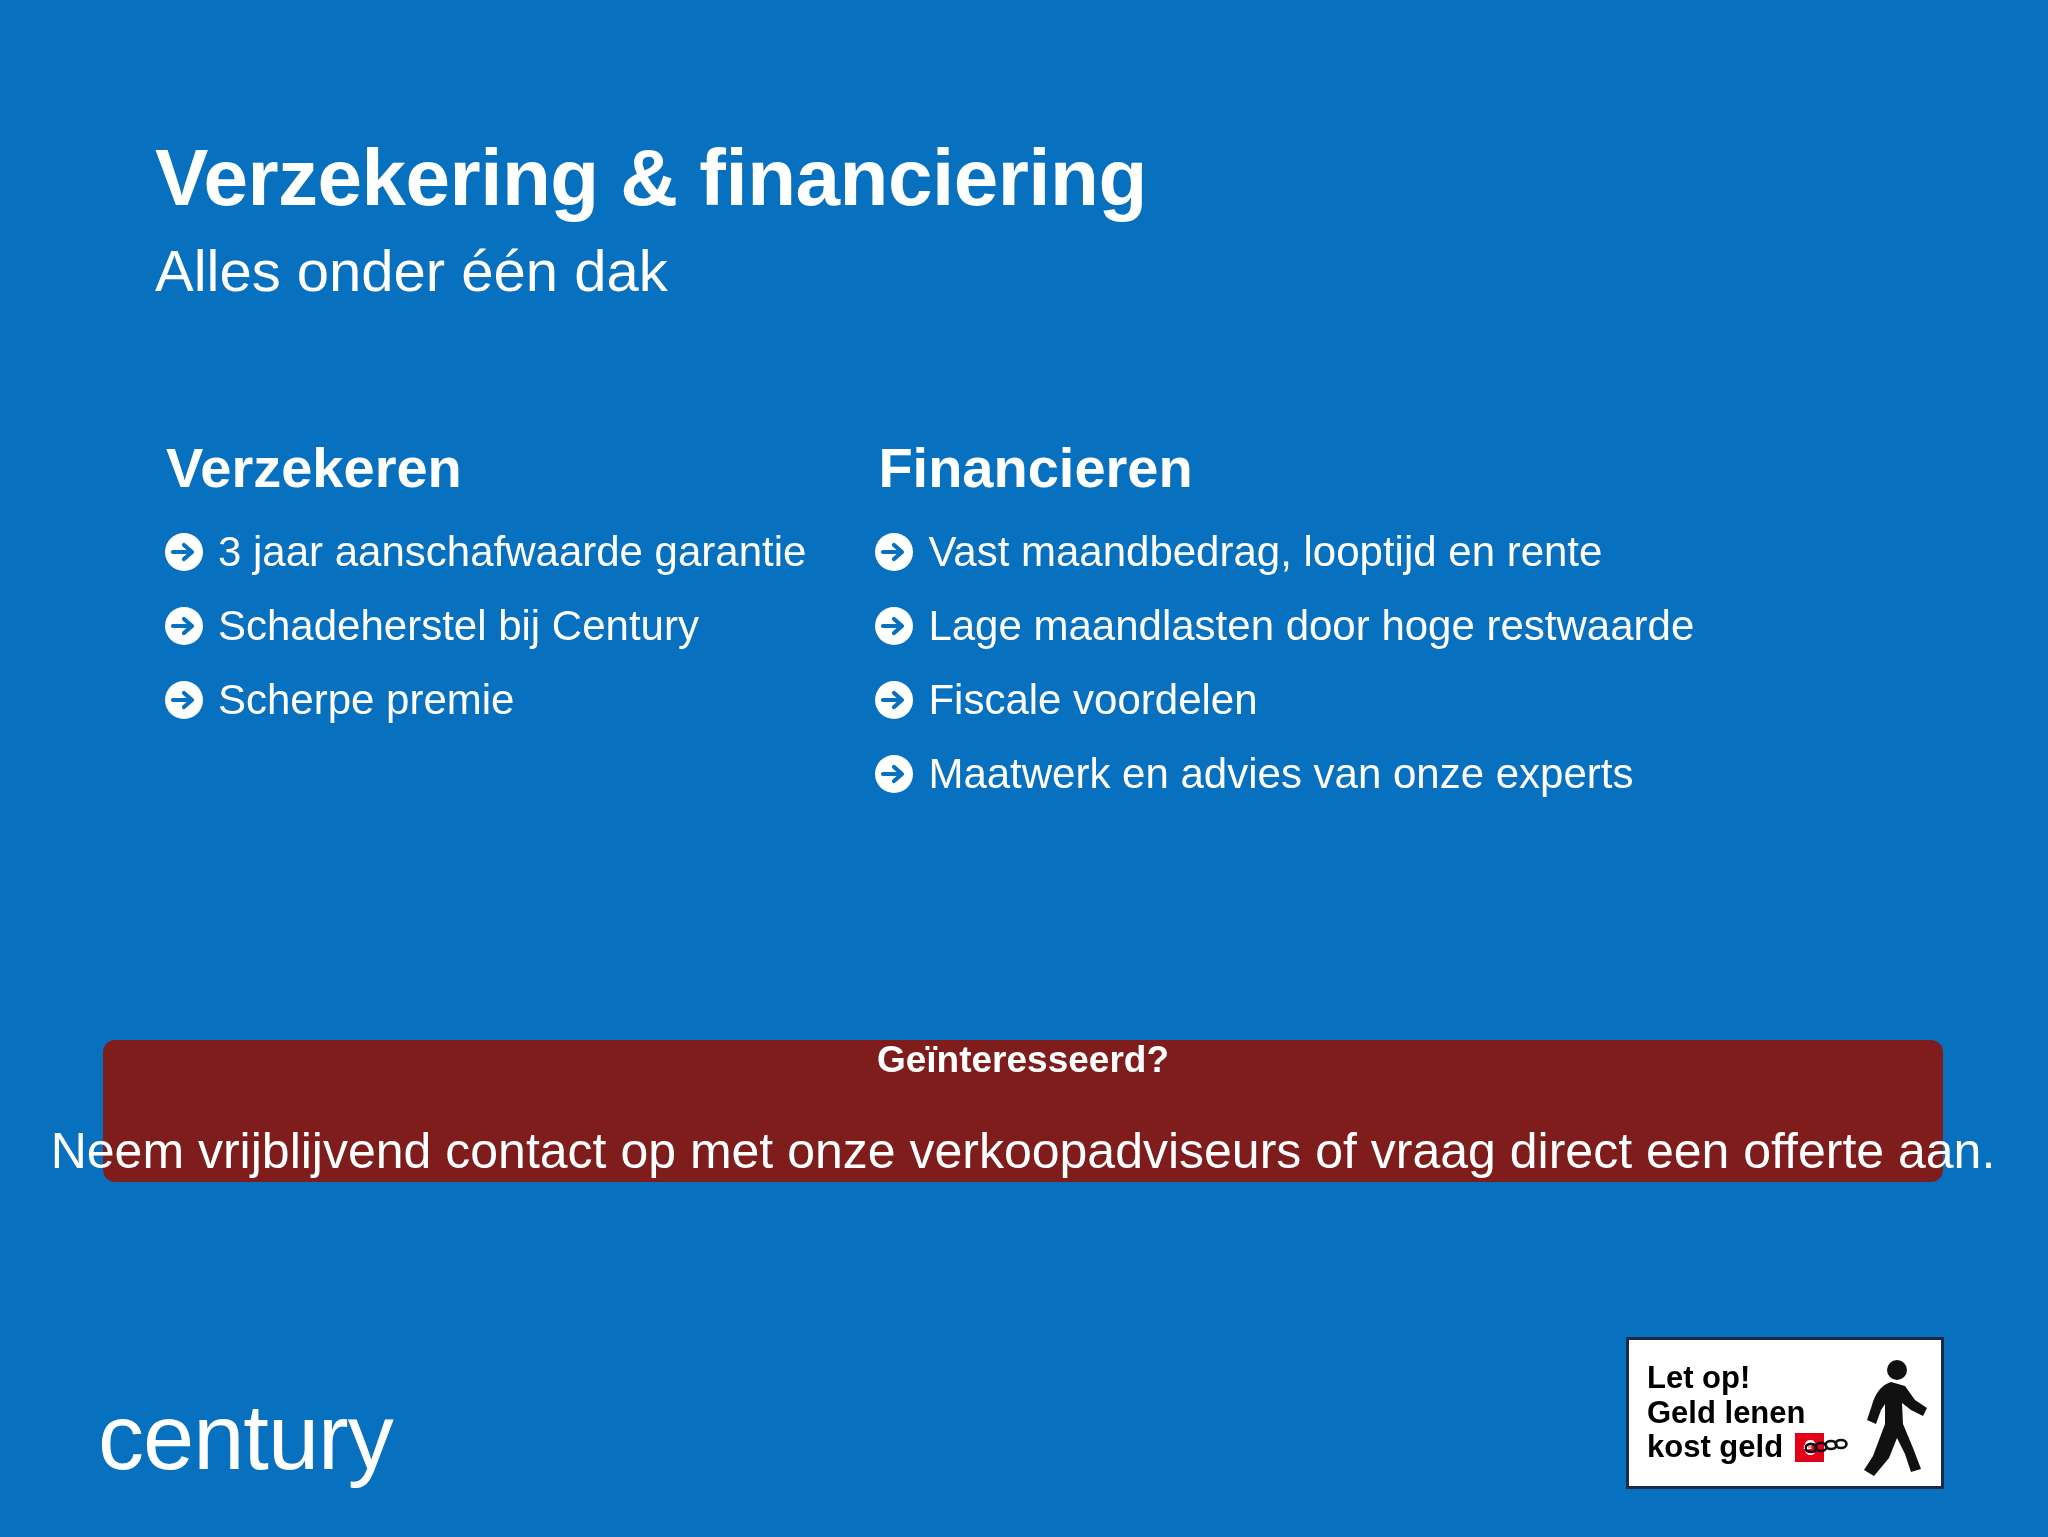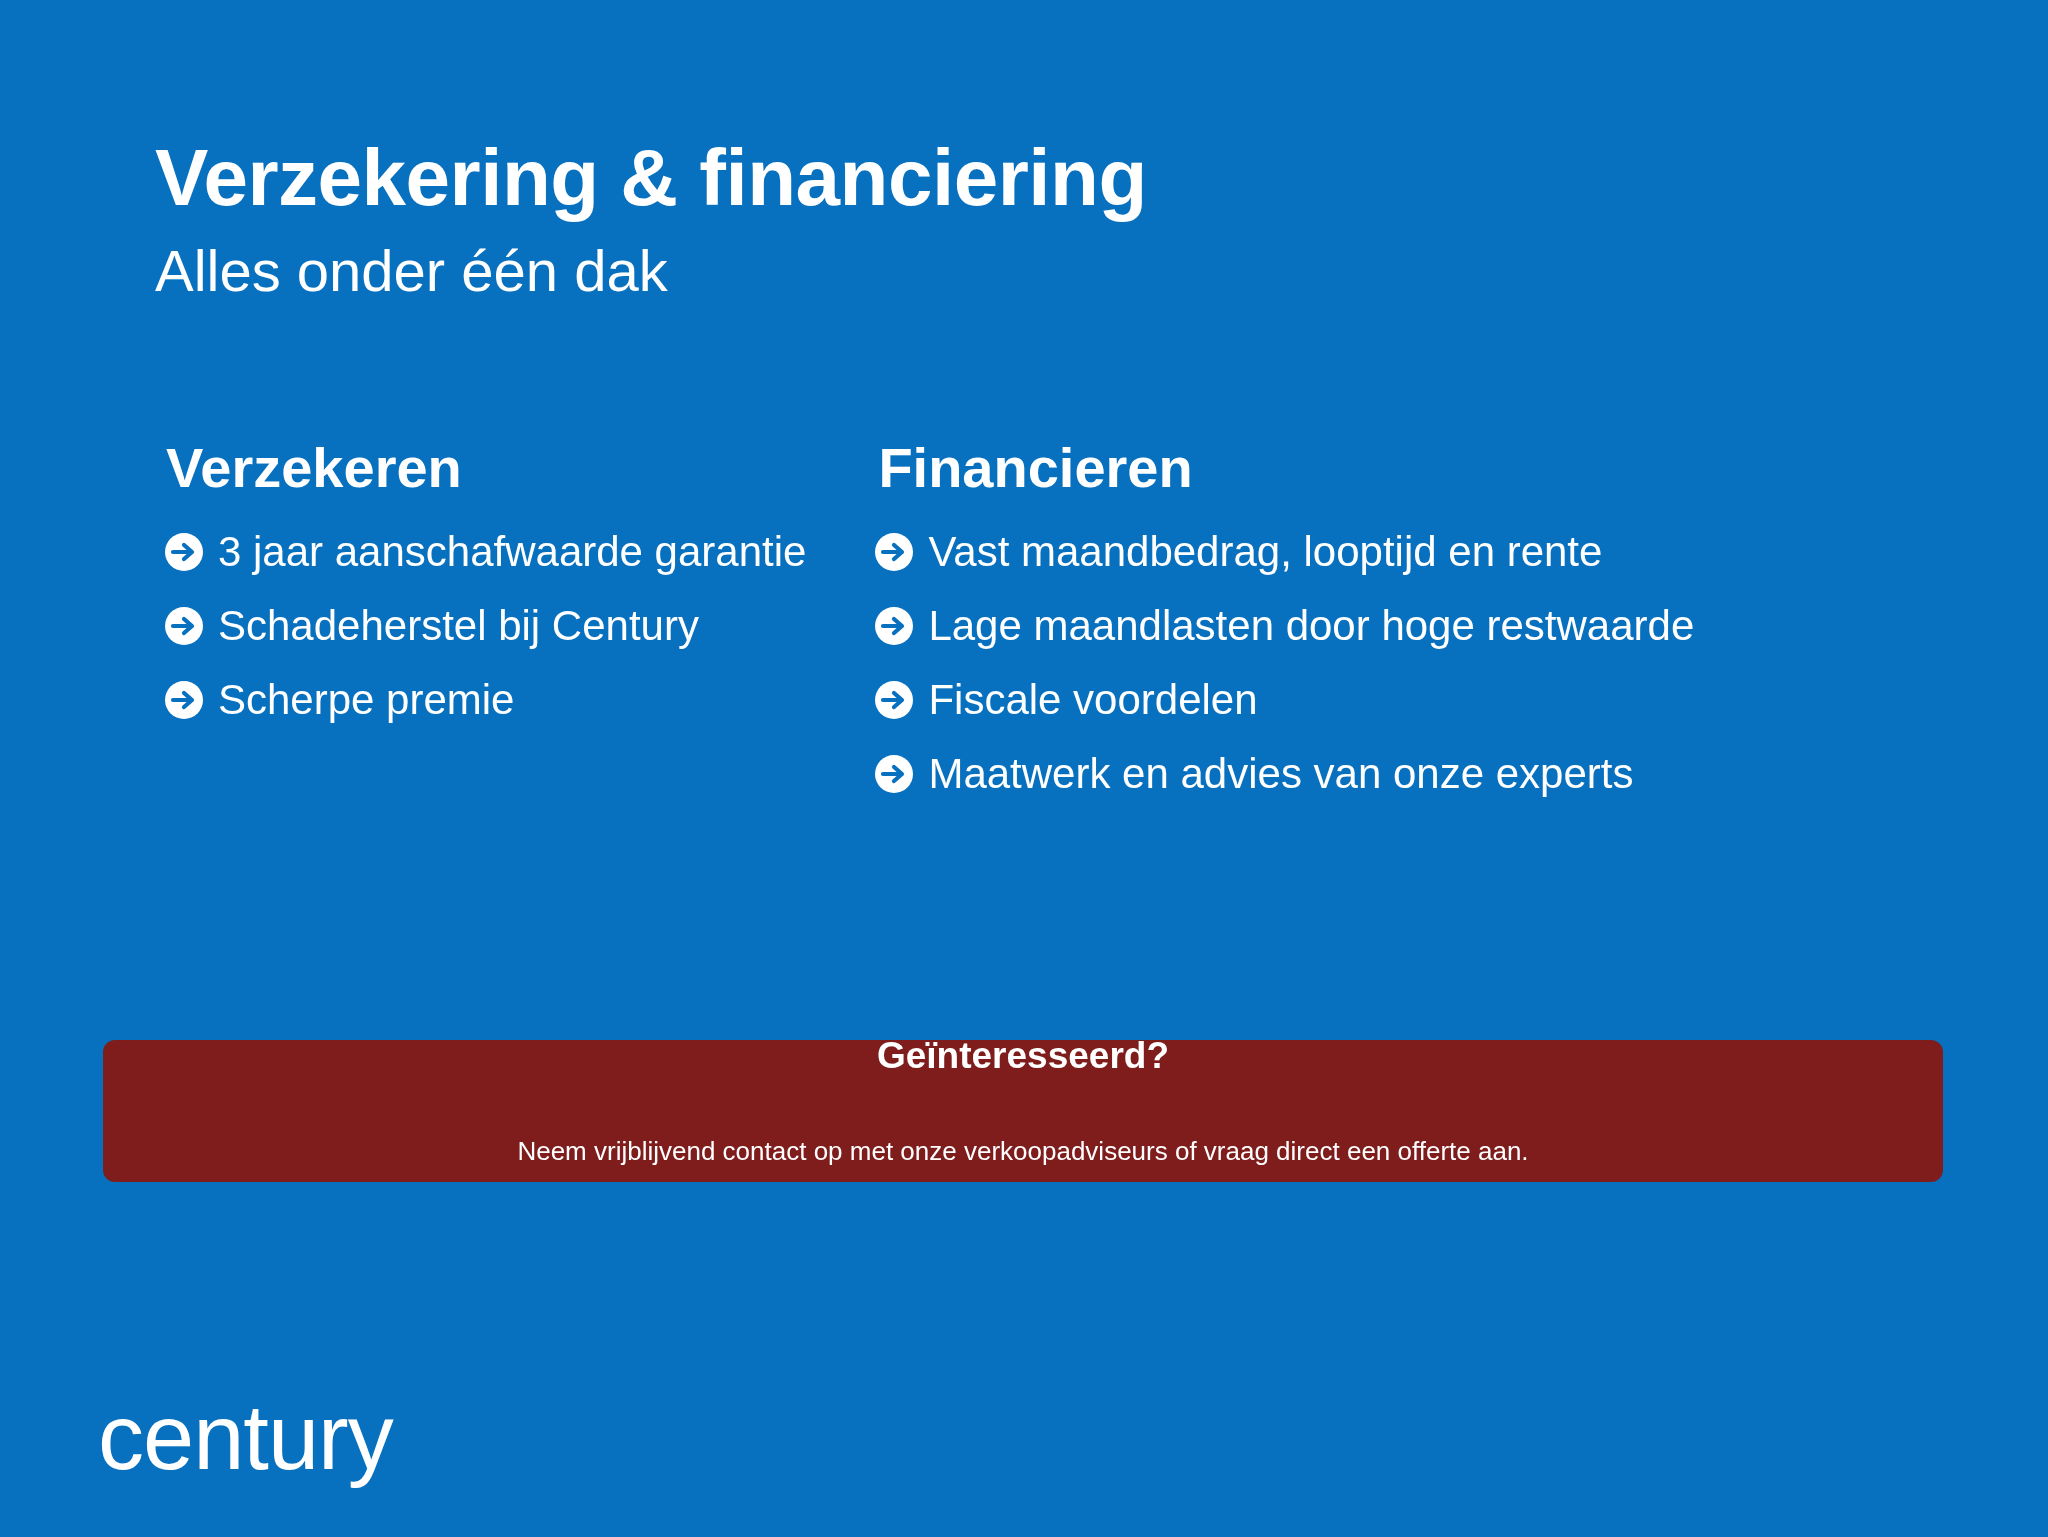--- a/index.html
+++ b/index.html
@@ -123,25 +123,25 @@
   }
   .cta-heading {
     font-size: 37px;
     font-weight: 700;
     color: #ffffff;
     line-height: 1.0;
     margin: 0 0 16px 0;
     white-space: nowrap;
   }
   .cta-body {
-    font-size: 26px;
+    font-size: 50px;
     font-weight: 300;
     color: #ffffff;
     line-height: 1.0;
-    margin: 16px;
+    margin: 0;
     white-space: nowrap;
   }
 
   
   .logo {
     position: absolute;
     left: 98px;
     top: 1372px;
     font-size: 92px;
     font-weight: 300;
@@ -279,14 +279,39 @@
 
   </div>
 
   <div class="cta">
     <div class="cta-heading">Geïnteresseerd?</div>
     <div class="cta-body">Neem vrijblijvend contact op met onze verkoopadviseurs of vraag direct een offerte aan.</div>
   </div>
 
   <div class="logo">century</div>
 
+  <div class="warning-box">
+    <div class="warning-text">
+      <div>Let op!</div>
+      <div>Geld lenen</div>
+      <div class="line3">
+        <span>kost geld</span>
+        <span class="euro-badge">€</span>
+      </div>
+    </div>
+
+    <svg class="chain-svg" viewBox="0 0 70 26">
+      <ellipse cx="6" cy="16" rx="5.5" ry="4" fill="none" stroke="#111" stroke-width="2.6"></ellipse>
+      <ellipse cx="16" cy="15" rx="5.5" ry="4" fill="none" stroke="#111" stroke-width="2.6"></ellipse>
+      <ellipse cx="26" cy="13" rx="5.5" ry="4" fill="none" stroke="#111" stroke-width="2.6"></ellipse>
+      <ellipse cx="36" cy="12" rx="5.5" ry="4" fill="none" stroke="#111" stroke-width="2.6"></ellipse>
+    </svg>
+
+    <svg class="warning-figure" viewBox="0 0 86 120">
+      <circle cx="52" cy="12" r="10" fill="#111"></circle>
+      <path d="M46 24 C36 27 30 36 27 47 L22 62 L31 66 L36 52 L40 46
+               L40 66 L28 98 L19 112 L29 118 L44 100 L52 80
+               L60 96 L66 114 L76 111 L68 90 L58 66 L57 45
+               L66 52 L78 58 L82 50 L70 42 L60 28 Z" fill="#111"></path>
+    </svg>
+  </div>
 
 </div>
 
 </body></html>

